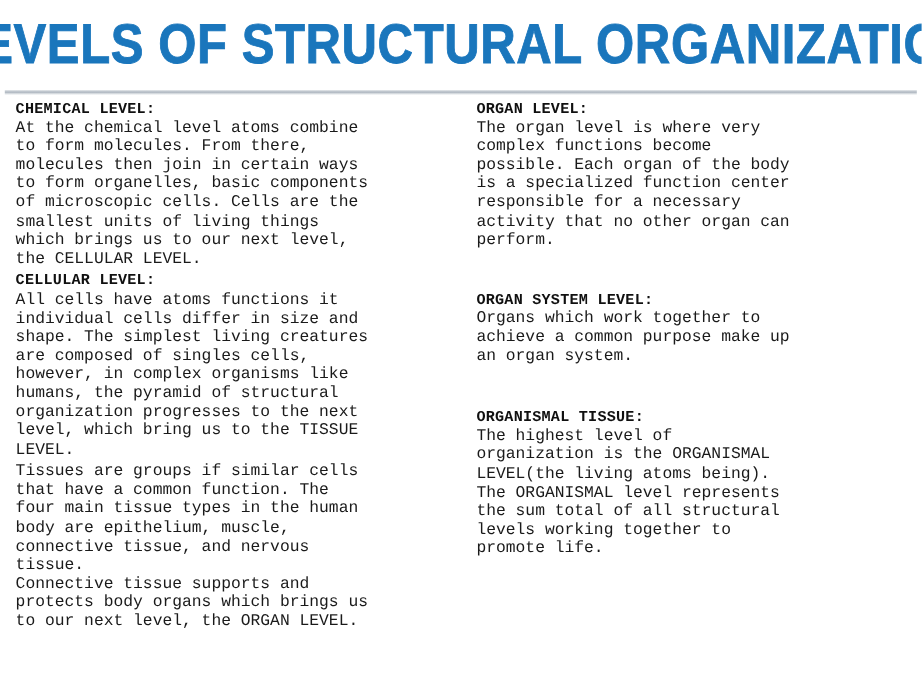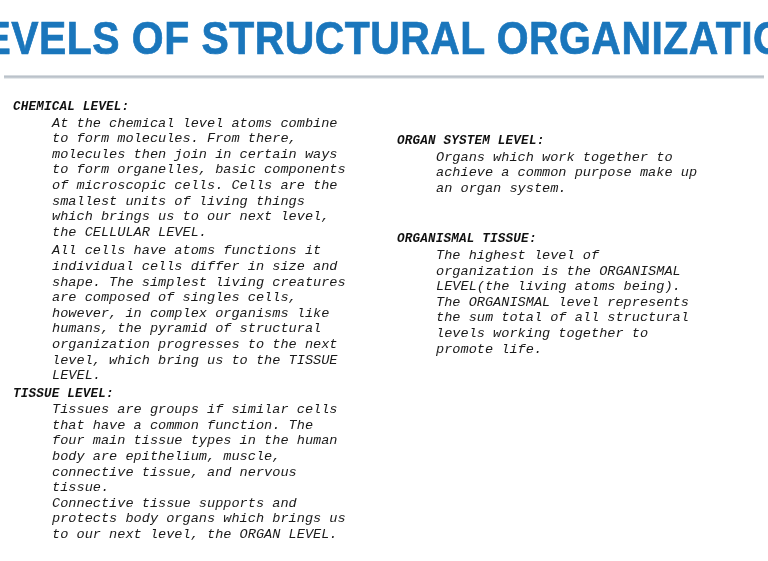--- a/index.html
+++ b/index.html
@@ -60,22 +60,21 @@
   
   .columns {
     position: absolute;
     left: 0;
     top: 84px;
     width: 768px;
     height: 477px;
   }
   .col {
     position: absolute;
-    top: 16px;
-    font-style: italic;
+    top: 0;
   }
   .col-left  { left: 13px;  width: 352px; }
   .col-right { left: 397px; width: 340px; }
 
   .section { }
   .section-heading {
     font-family: "Liberation Mono", "DejaVu Sans Mono", monospace;
     font-weight: bold;
     font-size: 12.6px;
     line-height: 15.6px;
@@ -84,21 +83,20 @@
     white-space: pre;
   }
   .section-body {
     font-family: "Liberation Mono", "DejaVu Sans Mono", monospace;
     font-weight: normal;
     font-size: 13.6px;
     line-height: 15.6px;
     color: #1a1a1a;
     white-space: pre-wrap;
     letter-spacing: 0px;
-    margin-left: 39px;
   }
 
   .gap-sm { height: 3px; }
   .gap-md { height: 34px; }
   .gap-lg { height: 36px; }
 </style>
 </head>
 <body>
 
 <div class="slide-title-wrap">
@@ -119,50 +117,60 @@
 to form organelles, basic components
 of microscopic cells. Cells are the
 smallest units of living things
 which brings us to our next level,
 the CELLULAR LEVEL.</div>
     </div>
 
     <div class="gap-sm"></div>
 
     <div class="section">
+      <div class="section-heading">CELLULAR LEVEL:</div>
       <div class="section-body">All cells have atoms functions it
 individual cells differ in size and
 shape. The simplest living creatures
 are composed of singles cells,
 however, in complex organisms like
 humans, the pyramid of structural
 organization progresses to the next
 level, which bring us to the TISSUE
 LEVEL.</div>
     </div>
 
     <div class="gap-sm"></div>
 
     <div class="section">
-      <div class="section-heading">TISSUE LEVEL:</div>
       <div class="section-body">Tissues are groups if similar cells
 that have a common function. The
 four main tissue types in the human
 body are epithelium, muscle,
 connective tissue, and nervous
 tissue.
 Connective tissue supports and
 protects body organs which brings us
 to our next level, the ORGAN LEVEL.</div>
     </div>
 
   </div>
 
   <div class="col col-right">
 
+    <div class="section">
+      <div class="section-heading">ORGAN LEVEL:</div>
+      <div class="section-body">The organ level is where very
+complex functions become
+possible. Each organ of the body
+is a specialized function center
+responsible for a necessary
+activity that no other organ can
+perform.</div>
+    </div>
 
     <div class="gap-md"></div>
 
     <div class="section">
       <div class="section-heading">ORGAN SYSTEM LEVEL:</div>
       <div class="section-body">Organs which work together to
 achieve a common purpose make up
 an organ system.</div>
     </div>
 

